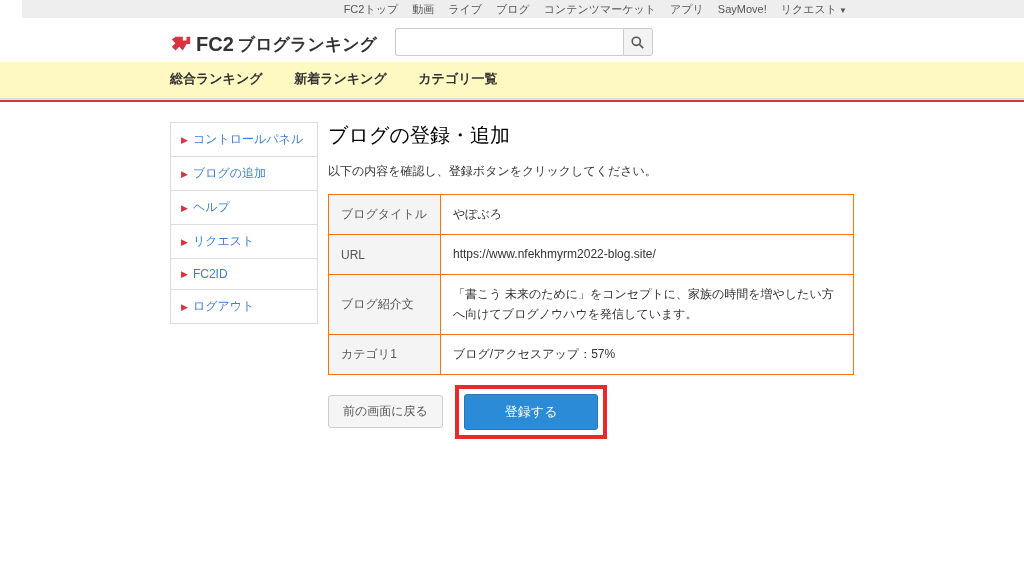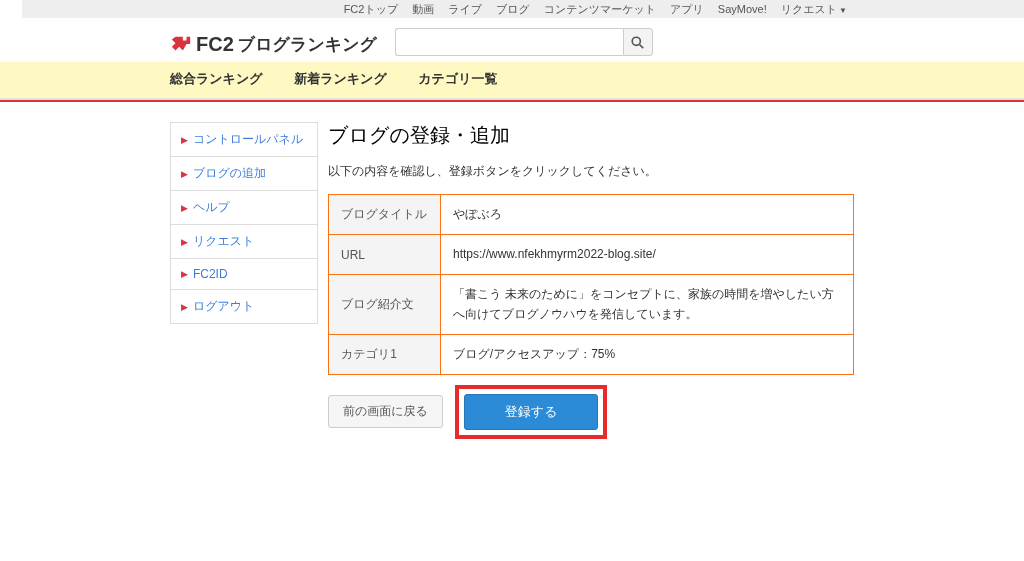--- a/index.html
+++ b/index.html
@@ -250,21 +250,21 @@
       <tr>
         <th>URL</th>
         <td>https://www.nfekhmyrm2022-blog.site/</td>
       </tr>
       <tr>
         <th>ブログ紹介文</th>
         <td>「書こう 未来のために」をコンセプトに、家族の時間を増やしたい方へ向けてブログノウハウを発信しています。</td>
       </tr>
       <tr>
         <th>カテゴリ1</th>
-        <td>ブログ/アクセスアップ：75%</td>
+        <td>ブログ/アクセスアップ：57%</td>
       </tr>
     </tbody>
       </table>
 
     <div class="button-row">
       <button class="btn-back">前の画面に戻る</button>
       <div class="btn-register-wrap">
         <button class="btn-register">登録する</button>
       </div>
     </div>

